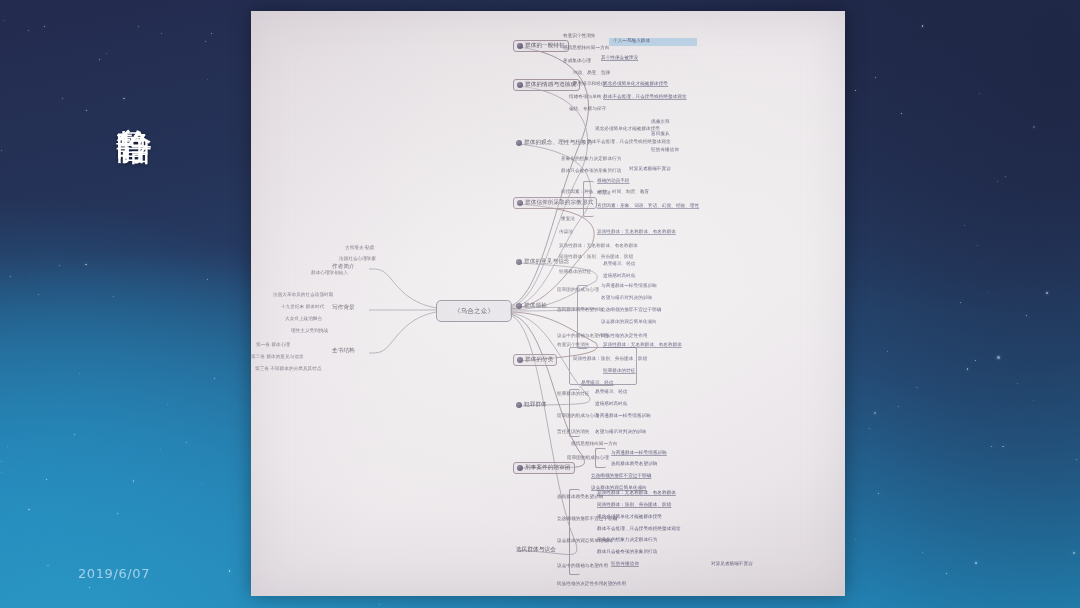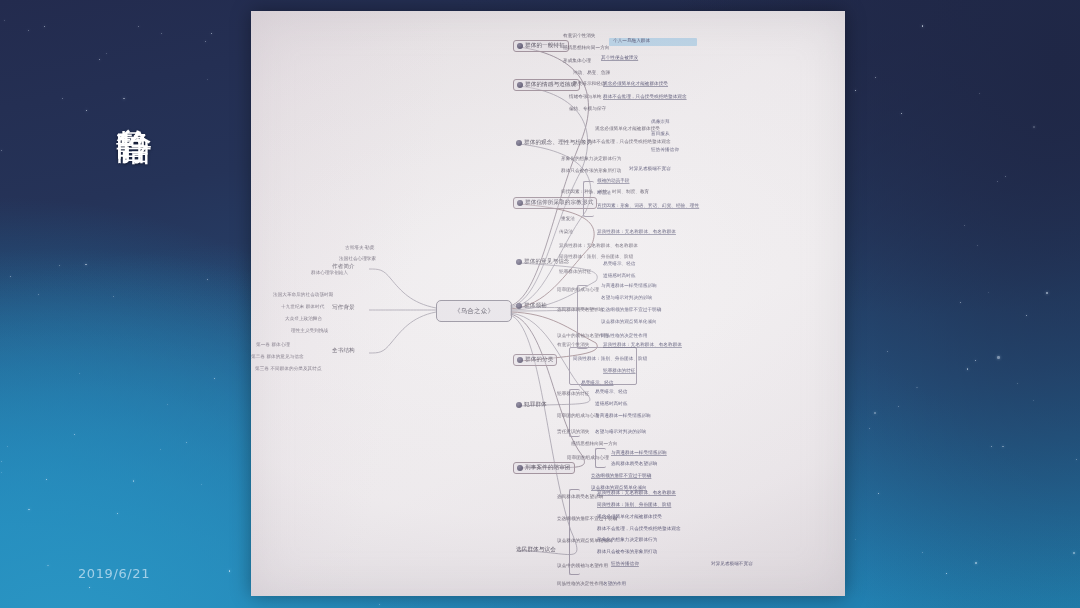--- a/index.html
+++ b/index.html
@@ -176,21 +176,21 @@
       <i style="left:186.1px;top:441.9px;width:1px;height:1px;opacity:0.49"></i>
       <i style="left:886.6px;top:351.0px;width:1px;height:1px;opacity:0.40"></i>
       <i style="left:89.3px;top:586.8px;width:1px;height:1px;opacity:0.77"></i>
       <i style="left:213.9px;top:377.9px;width:1px;height:1px;opacity:0.62"></i>
       <i style="left:59.3px;top:264.6px;width:1px;height:1px;opacity:0.42"></i>
       <i style="left:132.6px;top:480.0px;width:1.6px;height:1.6px;opacity:0.51"></i>
       <i style="left:1073.2px;top:552.3px;width:1.6px;height:1.6px;opacity:0.48"></i>
     </div>
 
   <div class="name">鲁静晗</div>
-  <div class="date">2019/6/21</div>
+  <div class="date">2019/6/07</div>
 
   <div class="paper">
     <div class="map">
 
       <svg width="594" height="585">
         <g fill="none" stroke="#8c8796" stroke-width="0.8" opacity="0.85">
 
           <path d="M259,295 C290,285 300,200 330,130 C350,80 330,45 268,36" stroke="#6f5f70"></path>
           <path d="M259,296 C292,288 300,215 330,160 C348,118 330,82 268,75"></path>
           <path d="M259,297 C294,292 305,240 335,200 C350,165 330,140 268,133"></path>

